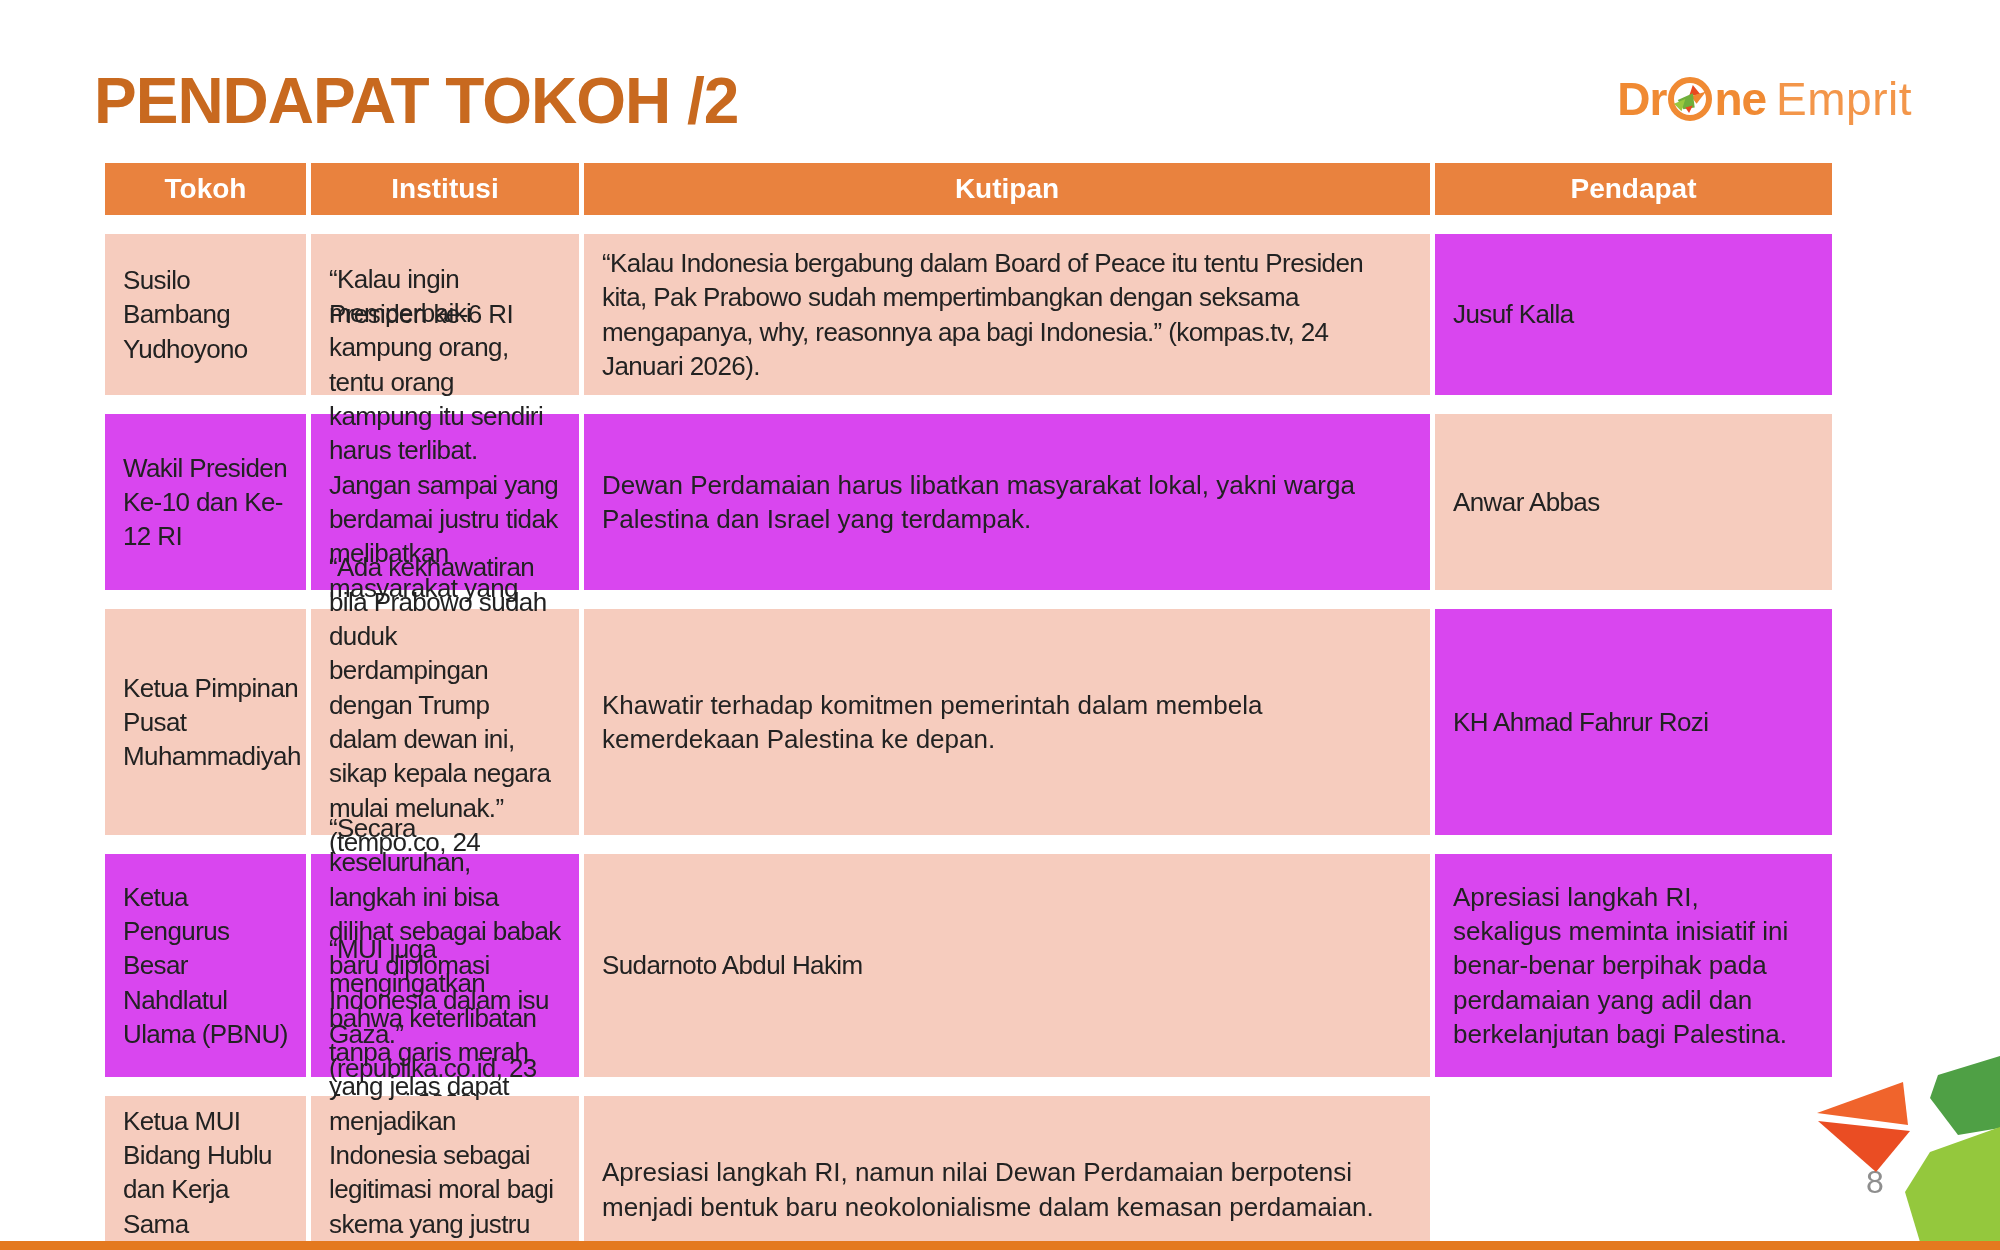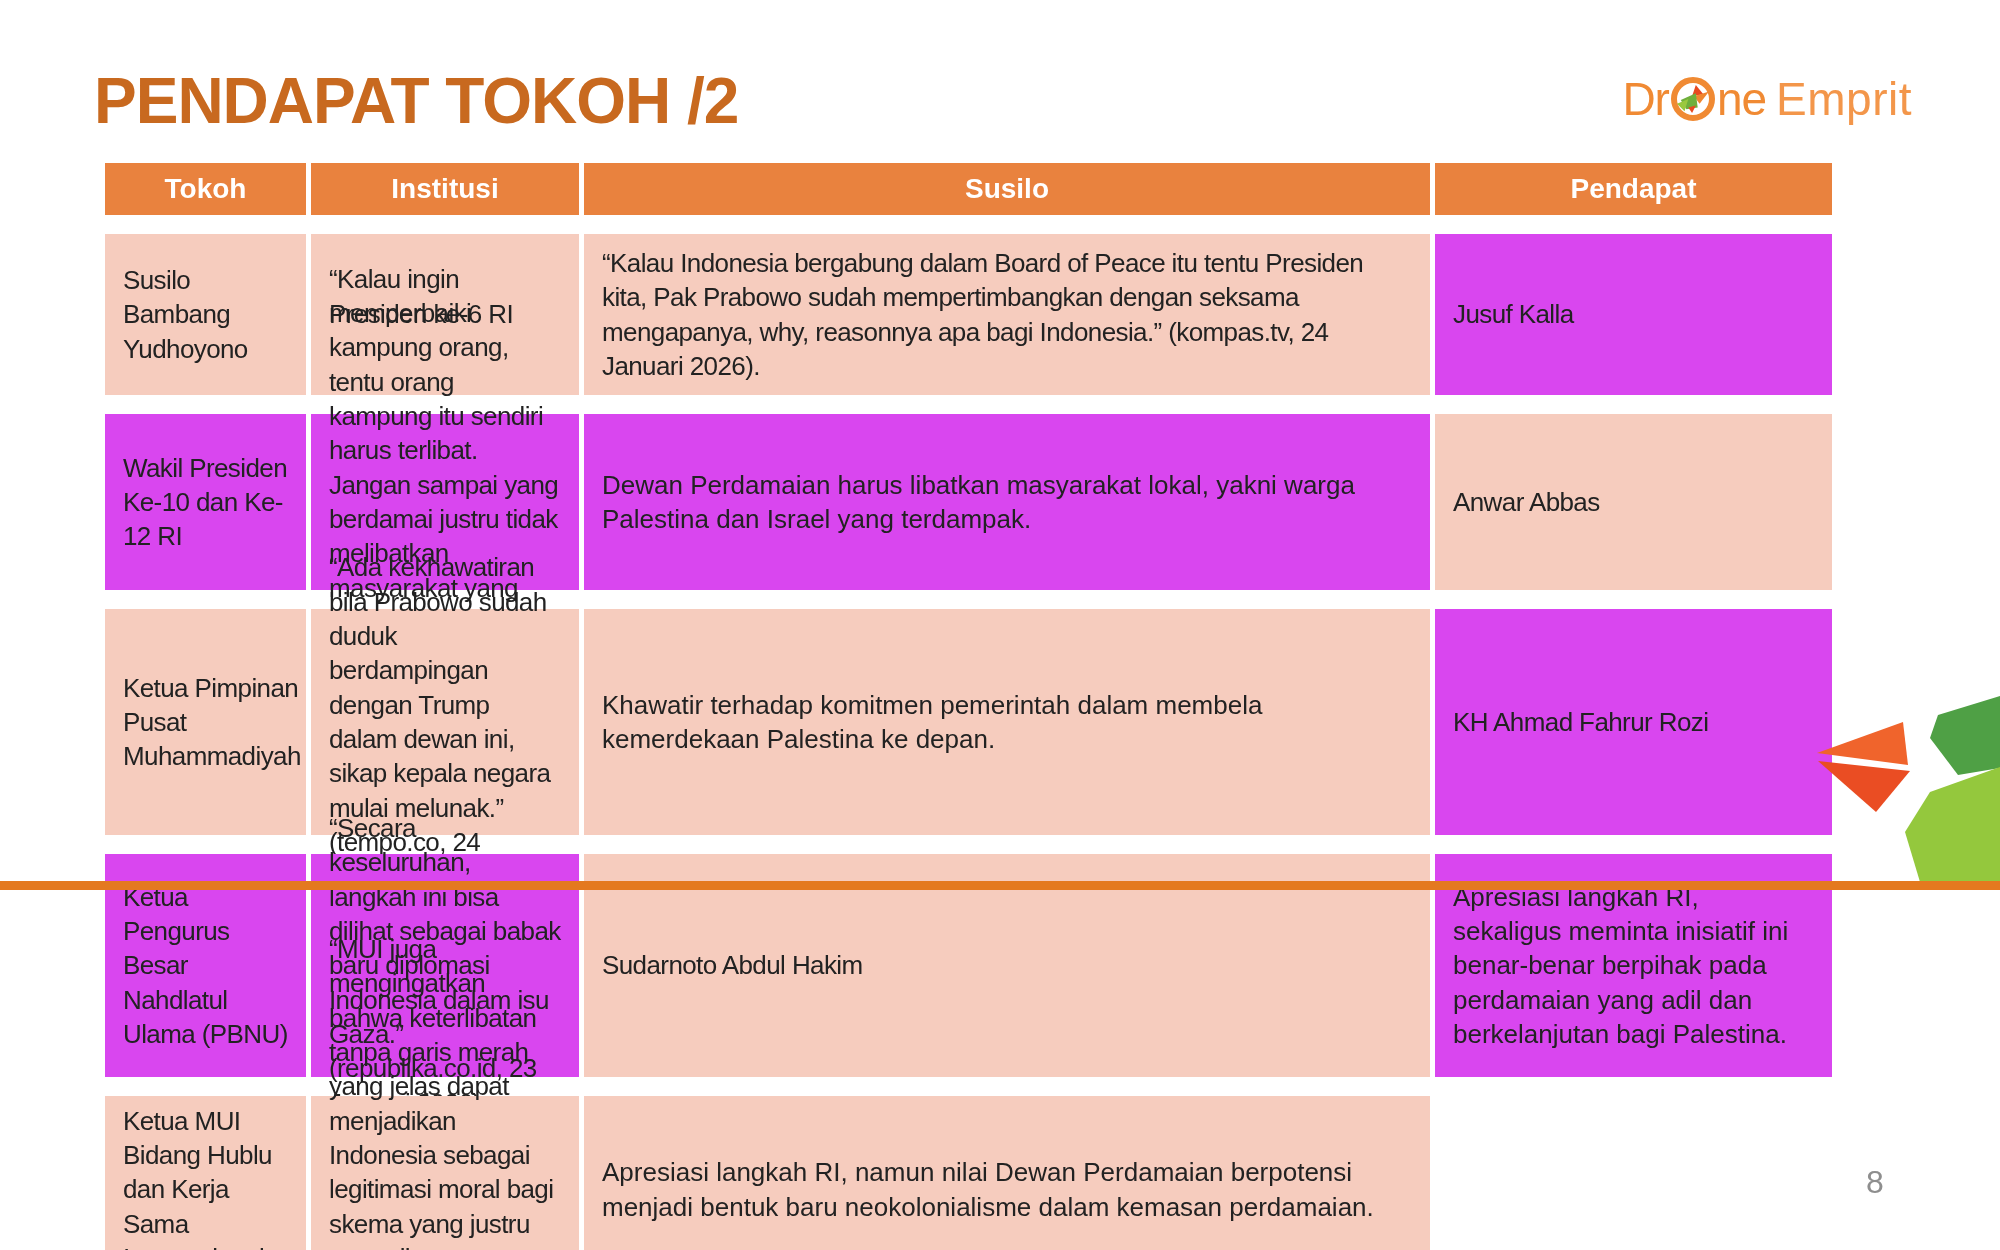--- a/index.html
+++ b/index.html
@@ -2,36 +2,36 @@
 <html><head>
 <meta charset="utf-8">
 <style>
   html,body { margin:0; padding:0; }
   body {
     width:2000px; height:1250px;
     background:#ffffff;
     font-family:"Liberation Sans", sans-serif;
     overflow:hidden;
   }
-  .slide { position:relative; width:2000px; height:890px; background:#fff; }
+  .slide { position:relative; width:2000px; height:1250px; background:#fff; }
 
   
   .page-title {
     position:absolute; left:94px; top:64px; margin:0;
     font-size:64px; font-weight:800; letter-spacing:-1px;
     color:#C8691F;
   }
 
   
   .logo {
     position:absolute; top:76px; right:88px;
     display:flex; align-items:center;
     font-size:46px; color:#F08A33; line-height:1;
   }
-  .logo-bold { font-weight:400; letter-spacing:-1px; }
+  .logo-bold { font-weight:700; letter-spacing:-1px; }
   .logo-light { font-weight:400; letter-spacing:0.5px; color:#F3964A; margin-left:10px; }
   .logo-circle {
     width:44px; height:44px; border:6px solid #F08A33; border-radius:50%;
     margin:0 2px; display:flex; align-items:center; justify-content:center;
     background:#fff; box-sizing:border-box;
   }
 
   
   .table {
     position:absolute; left:105px; top:163px;
@@ -88,21 +88,21 @@
       </svg>
     </span>
     <span class="logo-bold">ne</span>
     <span class="logo-light">Emprit</span>
   </div>
 
   <div class="table">
 
     <div class="th">Tokoh</div>
     <div class="th">Institusi</div>
-    <div class="th">Susilo</div>
+    <div class="th">Kutipan</div>
     <div class="th">Pendapat</div>
 
     <div class="cell condensed r-dark">Susilo Bambang Yudhoyono</div>
     <div class="cell condensed r-dark">Presiden ke-6 RI</div>
     <div class="cell condensed r-dark">“Kalau Indonesia bergabung dalam Board of Peace itu tentu Presiden kita, Pak Prabowo sudah mempertimbangkan dengan seksama mengapanya, why, reasonnya apa bagi Indonesia.” (kompas.tv, 24 Januari 2026).</div>
 
     <div class="cell condensed r-light">Jusuf Kalla</div>
     <div class="cell condensed r-light">Wakil Presiden Ke-10 dan Ke-12 RI</div>
     <div class="cell condensed r-light">“Kalau ingin memperbaiki kampung orang, tentu orang kampung itu sendiri harus terlibat. Jangan sampai yang berdamai justru tidak melibatkan masyarakat yang terdampak langsung.” (metrotvnews.com, 25 Januari 2026).</div>
     <div class="cell r-light">Dewan Perdamaian harus libatkan masyarakat lokal, yakni warga Palestina dan Israel yang terdampak.</div>

